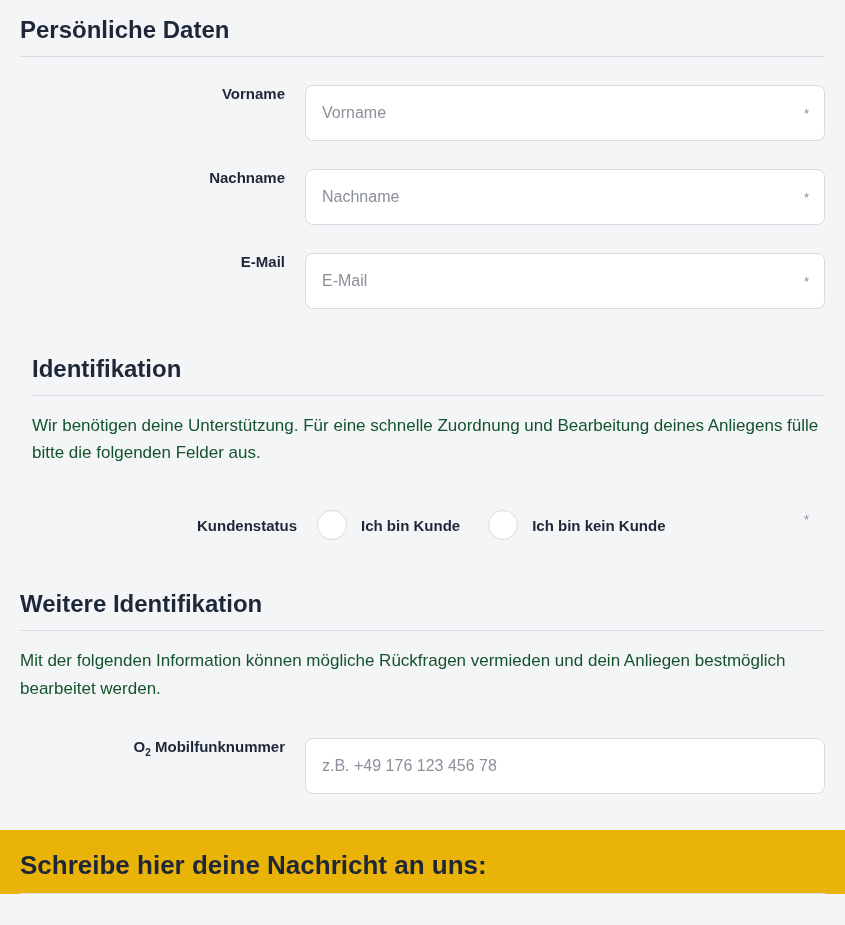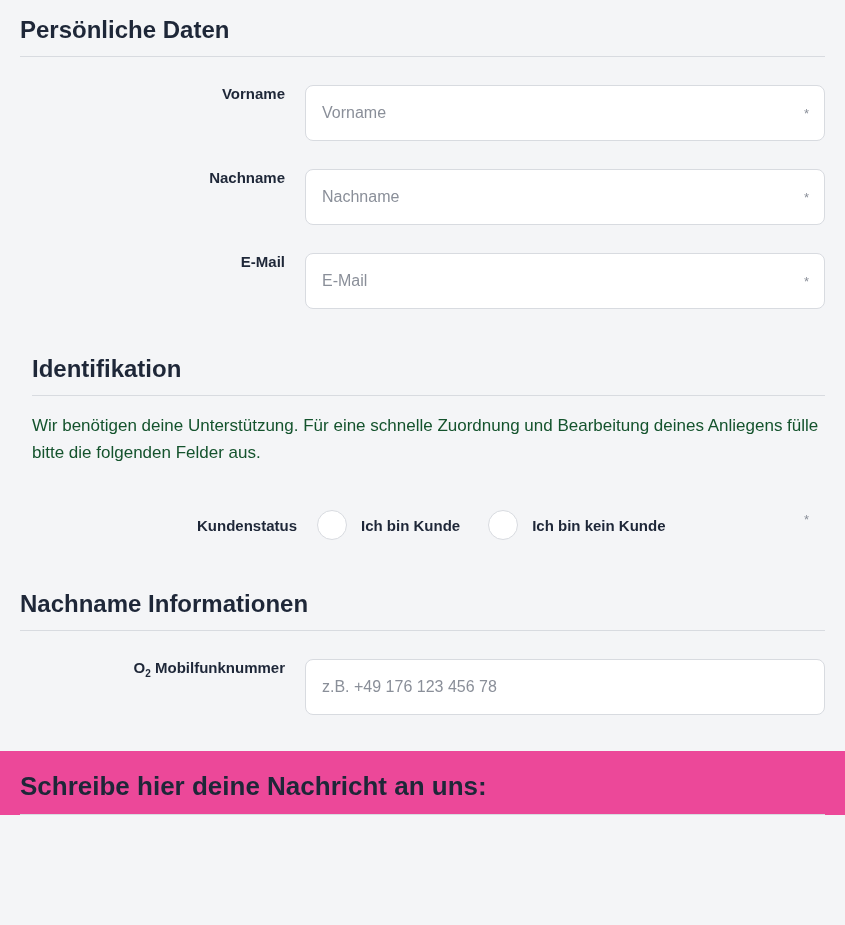--- a/index.html
+++ b/index.html
@@ -110,21 +110,21 @@
       color: #1e2738;
     }
     .radio-asterisk {
       position: absolute;
       right: 16px;
       top: 2px;
       color: #8a8f99;
       font-size: 13px;
     }
     .message-section {
-      background: #ec4899;
+      background: #eab308;
       padding: 0 20px;
       margin-top: 36px;
     }
     .message-title {
       font-size: 26px;
       font-weight: 700;
       color: #1e2738;
       padding-top: 20px;
       padding-bottom: 12px;
       border-bottom: 1px solid #d8dbe0;
@@ -175,21 +175,22 @@
       <div class="radio-option">
         <div class="radio-circle"></div>
         <span class="radio-label">Ich bin kein Kunde</span>
       </div>
       <span class="radio-asterisk">*</span>
     </div>
   </div>
 </div>
 
 <div class="section" style="margin-top: 24px;">
-  <h2 class="section-title">Nachname Informationen</h2>
+  <h2 class="section-title">Weitere Identifikation</h2>
+  <p class="section-desc">Mit der folgenden Information können mögliche Rückfragen vermieden und dein Anliegen bestmöglich bearbeitet werden.</p>
 
   <div class="form-row">
     <label class="form-label">
       <span>O</span><sub>2</sub><span> Mobilfunknummer</span>
     </label>
     <div class="input-wrapper">
       <input type="text" class="text-input" placeholder="z.B. +49 176 123 456 78" style="">
     </div>
   </div>
 </div>

